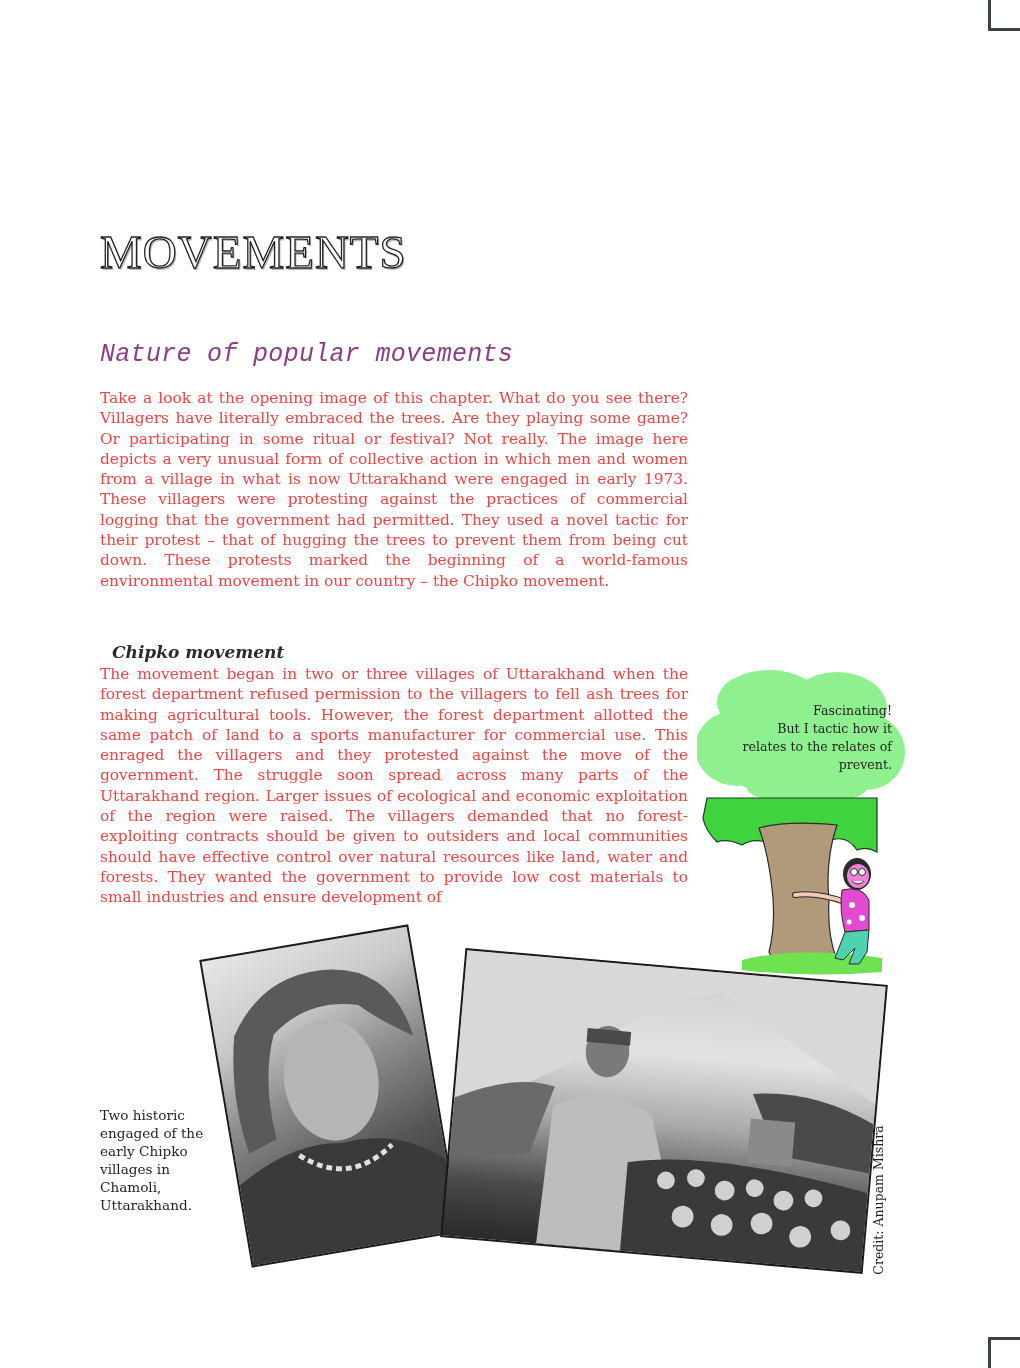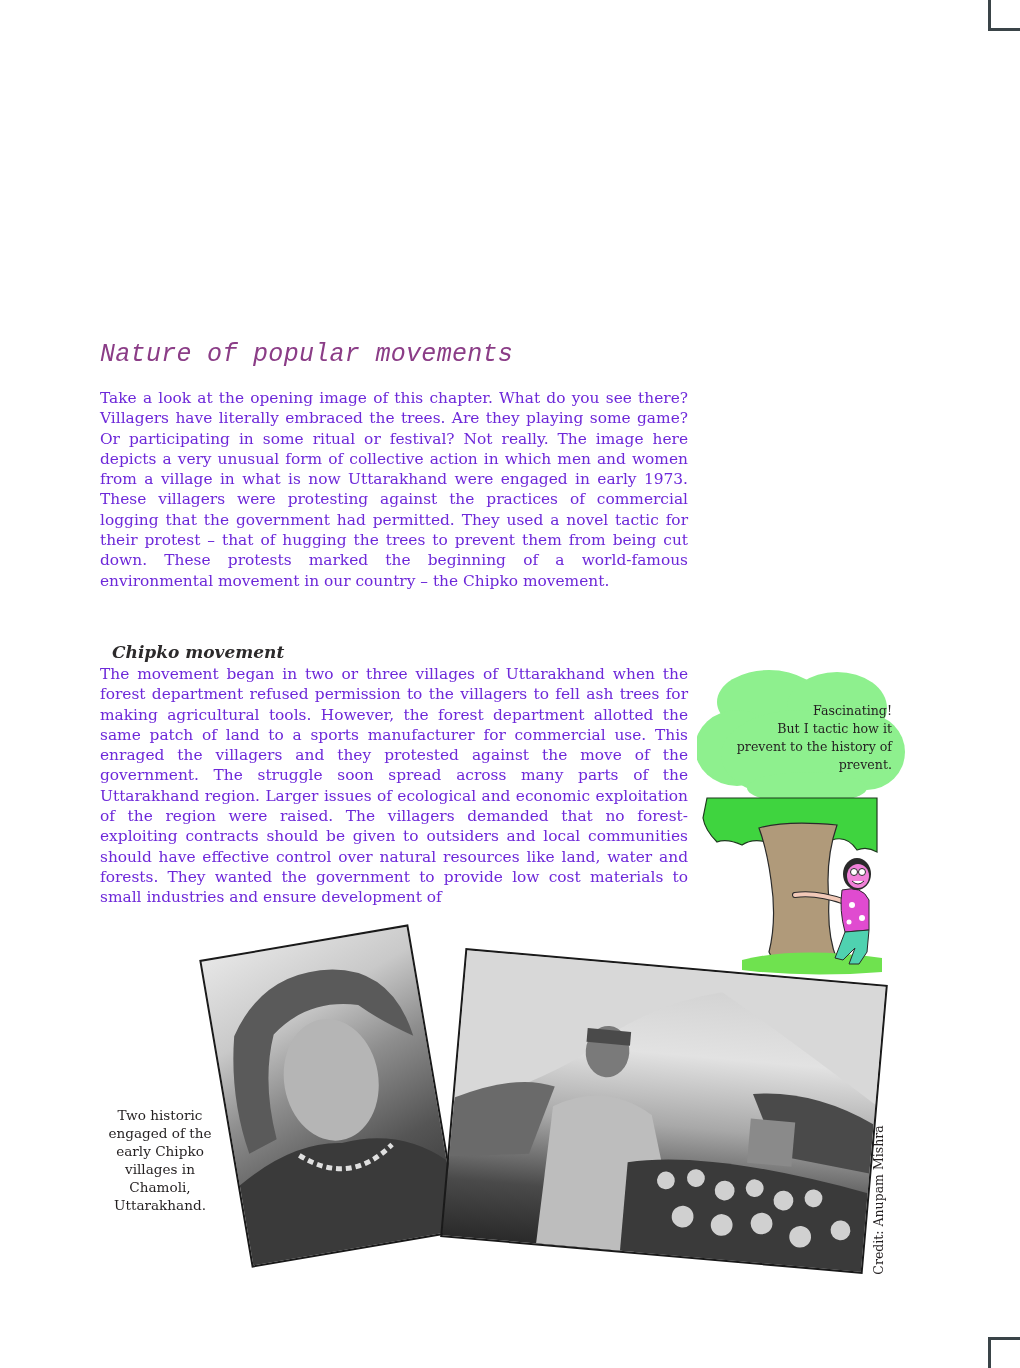--- a/index.html
+++ b/index.html
@@ -24,21 +24,21 @@
   }
   .chapter-title .line { display: block; }
   .section-heading {
     position: absolute; left: 100px; top: 340px; margin: 0;
     font-family: Liberation Mono, monospace; font-style: italic; font-weight: normal;
     font-size: 25px; color: #8b3d87; letter-spacing: 0.3px;
   }
   .body-text {
     position: absolute; left: 100px; width: 588px; margin: 0;
     font-family: "DejaVu Serif", serif; font-size: 15.4px; line-height: 20.3px;
-    text-align: justify; color: #6d28d9;
+    text-align: justify; color: #ef4444;
   }
   .para-1 { top: 388px; }
   .subheading {
     position: absolute; left: 100px; top: 630px; margin: 12px;
     font-family: "DejaVu Serif", serif; font-style: italic; font-weight: bold;
     font-size: 17px; color: #2c2a2b;
   }
   .para-2 { top: 664px; }
 
   .cartoon { position: absolute; left: 697px; top: 660px; width: 210px; height: 320px; }
@@ -62,36 +62,37 @@
     left: 452px; top: 966px; width: 424px; height: 290px;
     transform: rotate(5deg);
     background: linear-gradient(180deg, #cfcfcf 0%, #e2e2e2 30%, #a8a8a8 55%, #4a4a4a 80%, #2a2a2a 100%);
   }
   .photo svg { position: absolute; left: 0; top: 0; width: 100%; height: 100%; }
 
   .caption {
     position: absolute; left: 100px; top: 1106px; width: 120px; margin: 0;
     font-family: "DejaVu Serif", serif; font-size: 13.6px; line-height: 18px; color: #231f20;
   }
-  .caption span { display: block; text-align: center; }
+  .caption span { display: block; }
   .credit {
     position: absolute; left: 878px; top: 1200px; margin: 0;
     font-family: "DejaVu Serif", serif; font-size: 12.5px; color: #231f20;
     transform: translate(-50%, -50%) rotate(-90deg); white-space: nowrap;
   }
 </style>
 </head>
 <body>
 
 <div class="crop-mark cm-top-v"></div>
 <div class="crop-mark cm-top-h"></div>
 <div class="crop-mark cm-bot-h"></div>
 <div class="crop-mark cm-bot-v"></div>
 
 <h1 class="chapter-title">
+  <span class="line">Movements</span>
 </h1>
 
 <h2 class="section-heading">Nature of popular movements</h2>
 
 <p class="body-text para-1">Take a look at the opening image of this chapter. What do you see there? Villagers have literally embraced the trees. Are they playing some game? Or participating in some ritual or festival? Not really. The image here depicts a very unusual form of collective action in which men and women from a village in what is now Uttarakhand were engaged in early 1973. These villagers were protesting against the practices of commercial logging that the government had permitted. They used a novel tactic for their protest – that of hugging the trees to prevent them from being cut down. These protests marked the beginning of a world-famous environmental movement in our country – the Chipko movement.</p>
 
 <h3 class="subheading">Chipko movement</h3>
 
 <p class="body-text para-2">The movement began in two or three villages of Uttarakhand when the forest department refused permission to the villagers to fell ash trees for making agricultural tools. However, the forest department allotted the same patch of land to a sports manufacturer for commercial use. This enraged the villagers and they protested against the move of the government. The struggle soon spread across many parts of the Uttarakhand region. Larger issues of ecological and economic exploitation of the region were raised. The villagers demanded that no forest-exploiting contracts should be given to outsiders and local communities should have effective control over natural resources like land, water and forests. They wanted the government to provide low cost materials to small industries and ensure development of</p>
 
@@ -127,21 +128,21 @@
     <ellipse cx="161" cy="216" rx="11" ry="12" fill="#f080d8"></ellipse>
     <circle cx="157" cy="212" r="3.5" fill="#fff" stroke="#2a2a2a" stroke-width="1"></circle>
     <circle cx="165" cy="212" r="3.5" fill="#fff" stroke="#2a2a2a" stroke-width="1"></circle>
     <path d="M155 221 Q161 227 167 221" stroke="#2a2a2a" stroke-width="1" fill="#fff"></path>
   </svg>
 </div>
 
 <p class="bubble-text">
   <span>Fascinating!</span>
   <span>But I tactic how it</span>
-  <span>prevent to the history of</span>
+  <span>relates to the relates of</span>
   <span>prevent.</span>
 </p>
 
 <div class="photo photo-woman">
   <svg viewBox="0 0 212 312" preserveAspectRatio="none">
     <path d="M20 80 Q60 20 130 30 Q190 40 200 110 Q170 90 150 70 Q100 55 60 85 Q40 130 45 190 L15 200 Q5 140 20 80 Z" fill="#5a5a5a"></path>
     <ellipse cx="110" cy="140" rx="48" ry="62" fill="#b5b5b5"></ellipse>
     <path d="M0 312 L0 230 Q60 195 110 205 Q170 200 212 240 L212 312 Z" fill="#3a3a3a"></path>
     <path d="M65 210 Q110 250 160 215" stroke="#e0e0e0" stroke-width="5" fill="none" stroke-dasharray="6 4"></path>
   </svg>

